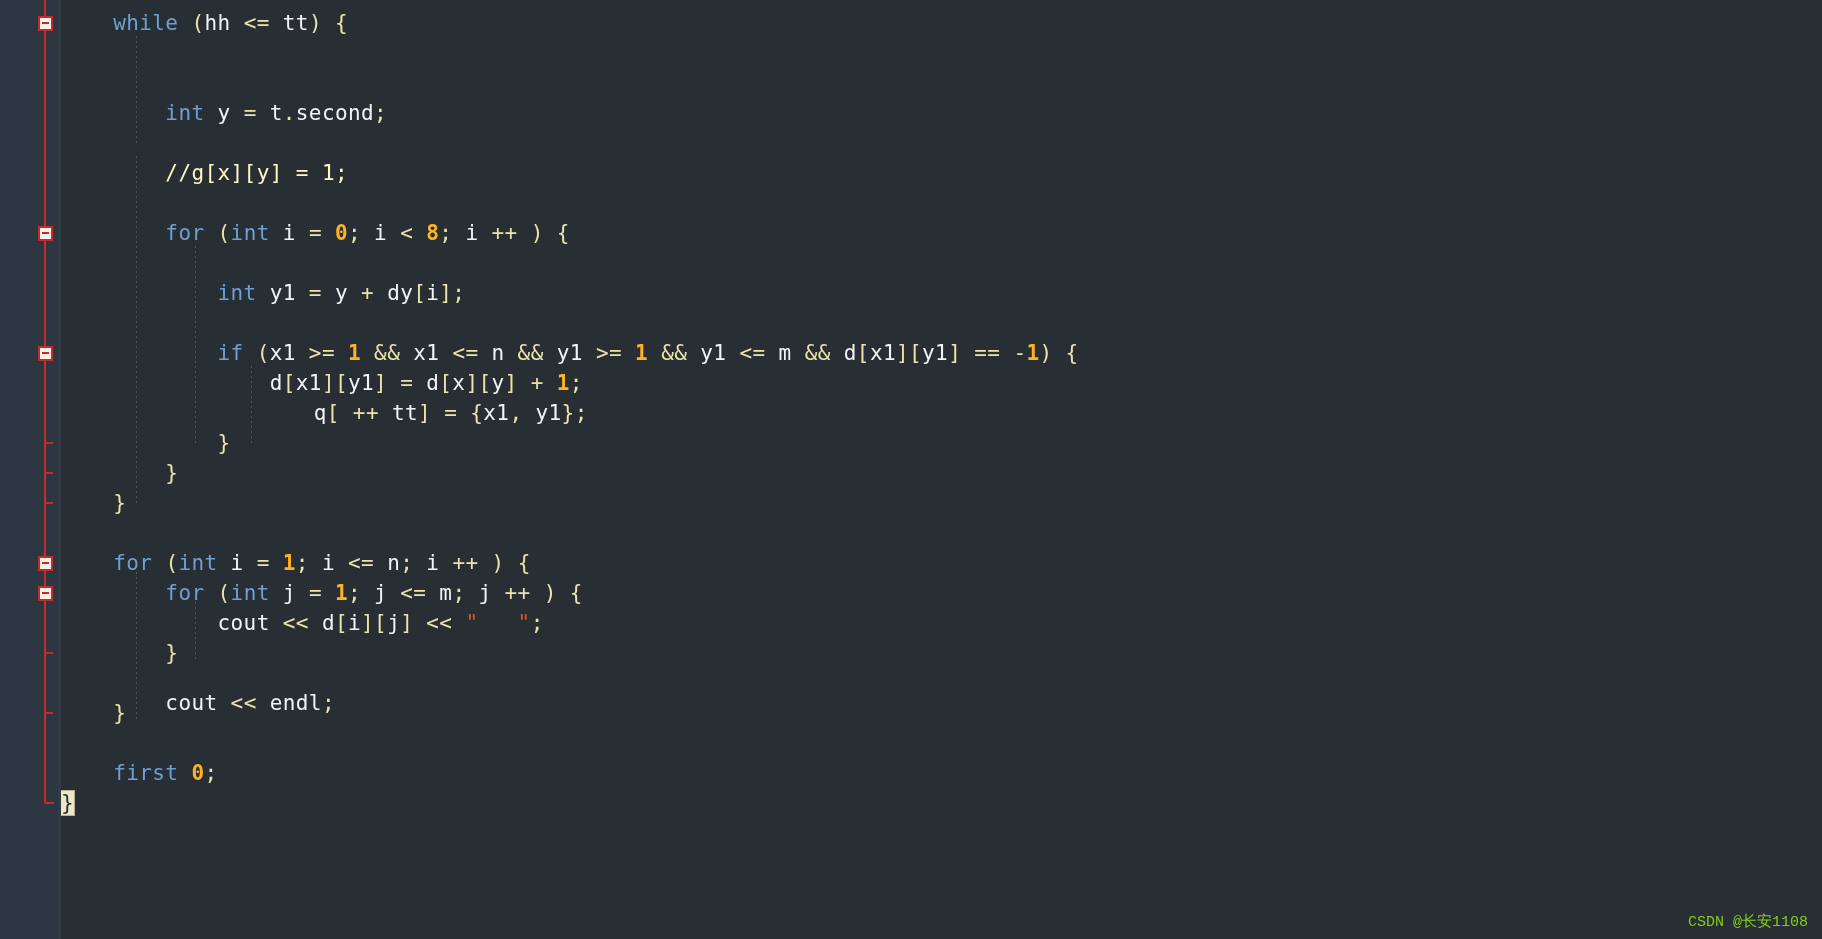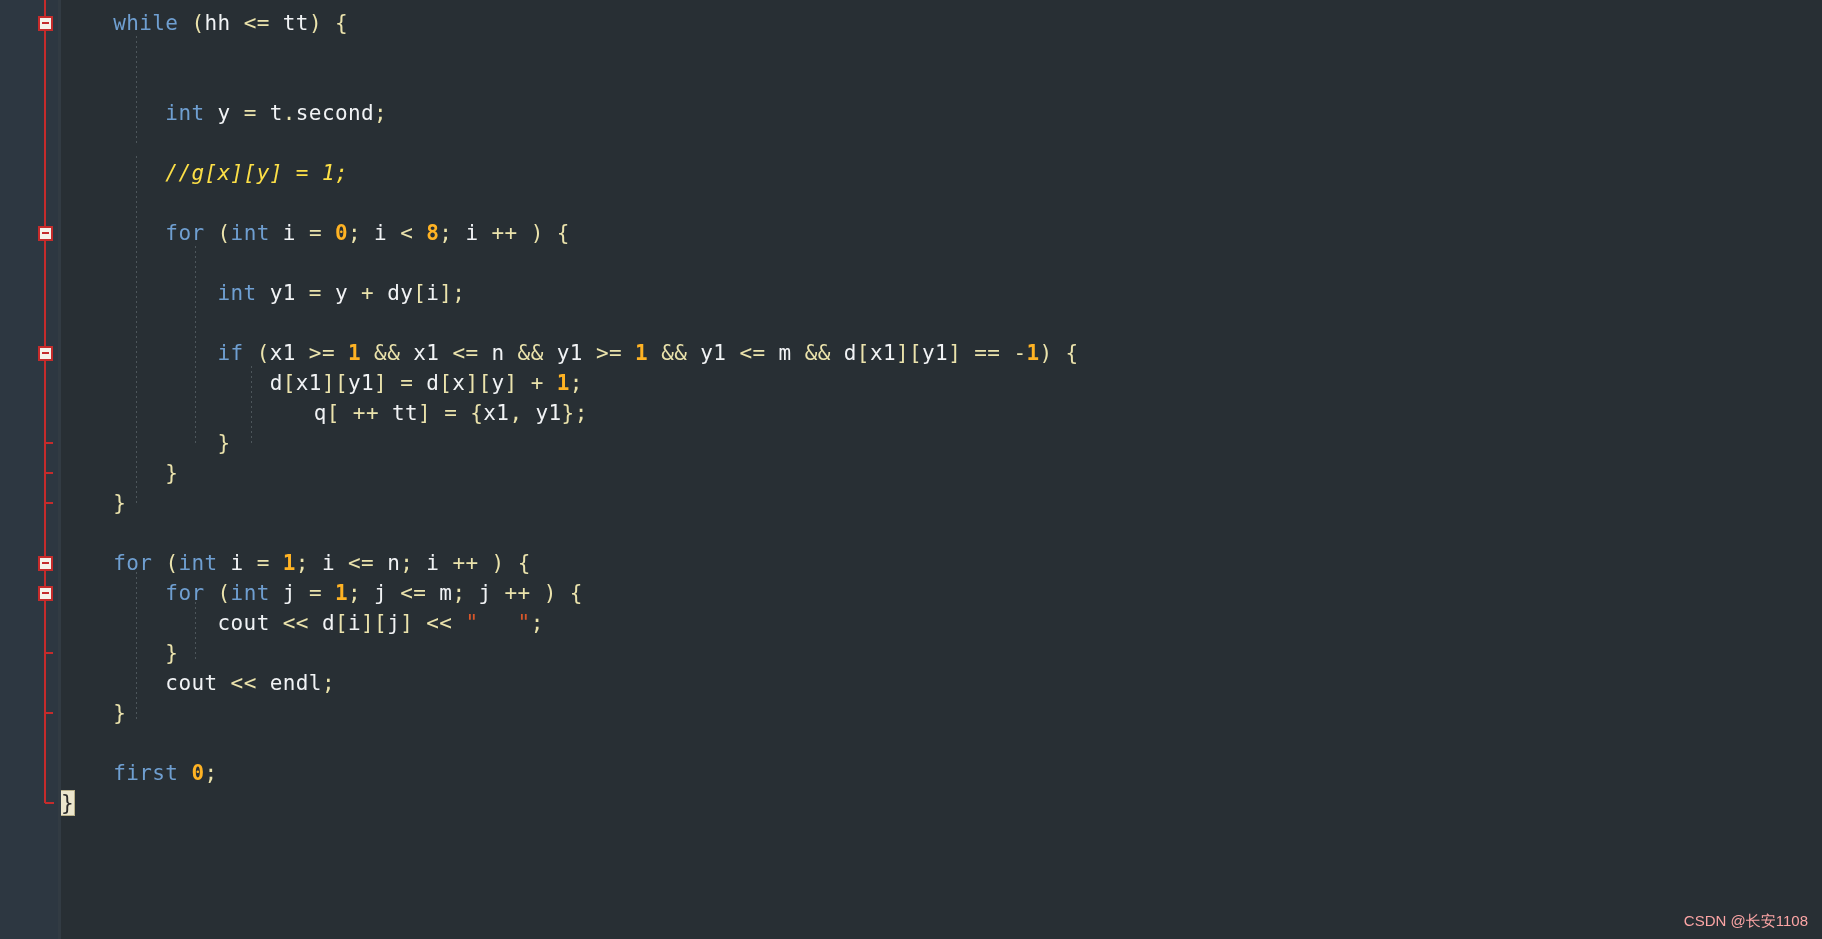--- a/index.html
+++ b/index.html
@@ -128,36 +128,36 @@
     background-size: 1px 5px;
     background-repeat: repeat-y;
     opacity: 0.55;
   }
 
   
   .kw    { color: #6f9fd1; }
   .op    { color: #ebe3ac; }
   .id    { color: #f1f3f5; }
   .num   { color: #ffb324; font-weight: bold; }
-  .cmt   { color: #fde047; font-style: italic; }
+  .cmt   { color: #fef9c3; }
   .str   { color: #d8572a; }
   .match {
     background: #ece6cd;
     color: #2a2a2a;
     outline: 1px solid #b9b089;
   }
 
   
   .watermark {
     position: absolute;
     right: 14px;
     bottom: 8px;
     font-size: 15px;
-    color: #fca5a5;
-    font-family: Liberation Sans, sans-serif;
+    color: #84cc16;
+    font-family: Liberation Mono, monospace;
     z-index: 5;
     white-space: nowrap;
   }
 </style>
 </head>
 <body>
 
 <div id="editor">
 
   <div class="indent-guide" style="left:136px; top:36px; height:110px;"></div>
@@ -285,21 +285,21 @@
       <div class="code-row" style="top: 368px;">                <span class="id">d</span><span class="op">[</span><span class="id">x1</span><span class="op">][</span><span class="id">y1</span><span class="op">]</span> <span class="op">=</span> <span class="id">d</span><span class="op">[</span><span class="id">x</span><span class="op">][</span><span class="id">y</span><span class="op">]</span> <span class="op">+</span> <span class="num">1</span><span class="op">;</span></div>
       <div class="code-row" style="top: 398px; margin-left: 44px;">                <span class="id">q</span><span class="op">[</span> <span class="op">++</span> <span class="id">tt</span><span class="op">]</span> <span class="op">=</span> <span class="op">{</span><span class="id">x1</span><span class="op">,</span> <span class="id">y1</span><span class="op">};</span></div>
       <div class="code-row" style="top: 428px;">            <span class="op">}</span></div>
       <div class="code-row" style="top: 458px;">        <span class="op">}</span></div>
       <div class="code-row" style="top: 488px;">    <span class="op">}</span></div>
       <div class="code-row" style="top: 518px;"></div>
       <div class="code-row" style="top: 548px;">    <span class="kw">for</span> <span class="op">(</span><span class="kw">int</span> <span class="id">i</span> <span class="op">=</span> <span class="num">1</span><span class="op">;</span> <span class="id">i</span> <span class="op">&lt;=</span> <span class="id">n</span><span class="op">;</span> <span class="id">i</span> <span class="op">++</span> <span class="op">)</span> <span class="op">{</span></div>
       <div class="code-row" style="top: 578px;">        <span class="kw">for</span> <span class="op">(</span><span class="kw">int</span> <span class="id">j</span> <span class="op">=</span> <span class="num">1</span><span class="op">;</span> <span class="id">j</span> <span class="op">&lt;=</span> <span class="id">m</span><span class="op">;</span> <span class="id">j</span> <span class="op">++</span> <span class="op">)</span> <span class="op">{</span></div>
       <div class="code-row" style="top: 608px;">            <span class="id">cout</span> <span class="op">&lt;&lt;</span> <span class="id">d</span><span class="op">[</span><span class="id">i</span><span class="op">][</span><span class="id">j</span><span class="op">]</span> <span class="op">&lt;&lt;</span> <span class="str">"   "</span><span class="op">;</span></div>
       <div class="code-row" style="top: 638px;">        <span class="op">}</span></div>
-      <div class="code-row" style="top: 668px;">        <span class="id">cout</span> <span class="op">&lt;&lt;</span> <span class="id">endl</span><span class="op">;</span></div>
+      <div class="code-row" style="top: 688px;">        <span class="id">cout</span> <span class="op">&lt;&lt;</span> <span class="id">endl</span><span class="op">;</span></div>
       <div class="code-row" style="top: 698px;">    <span class="op">}</span></div>
       <div class="code-row" style="top: 728px;"></div>
       <div class="code-row" style="top: 758px;">    <span class="kw">first</span> <span class="num">0</span><span class="op">;</span></div>
       <div class="code-row" style="top: 788px;"><span class="match">}</span></div>
     </div>
 
   <div class="watermark">CSDN @长安1108</div>
 </div>
 
 </body></html>

